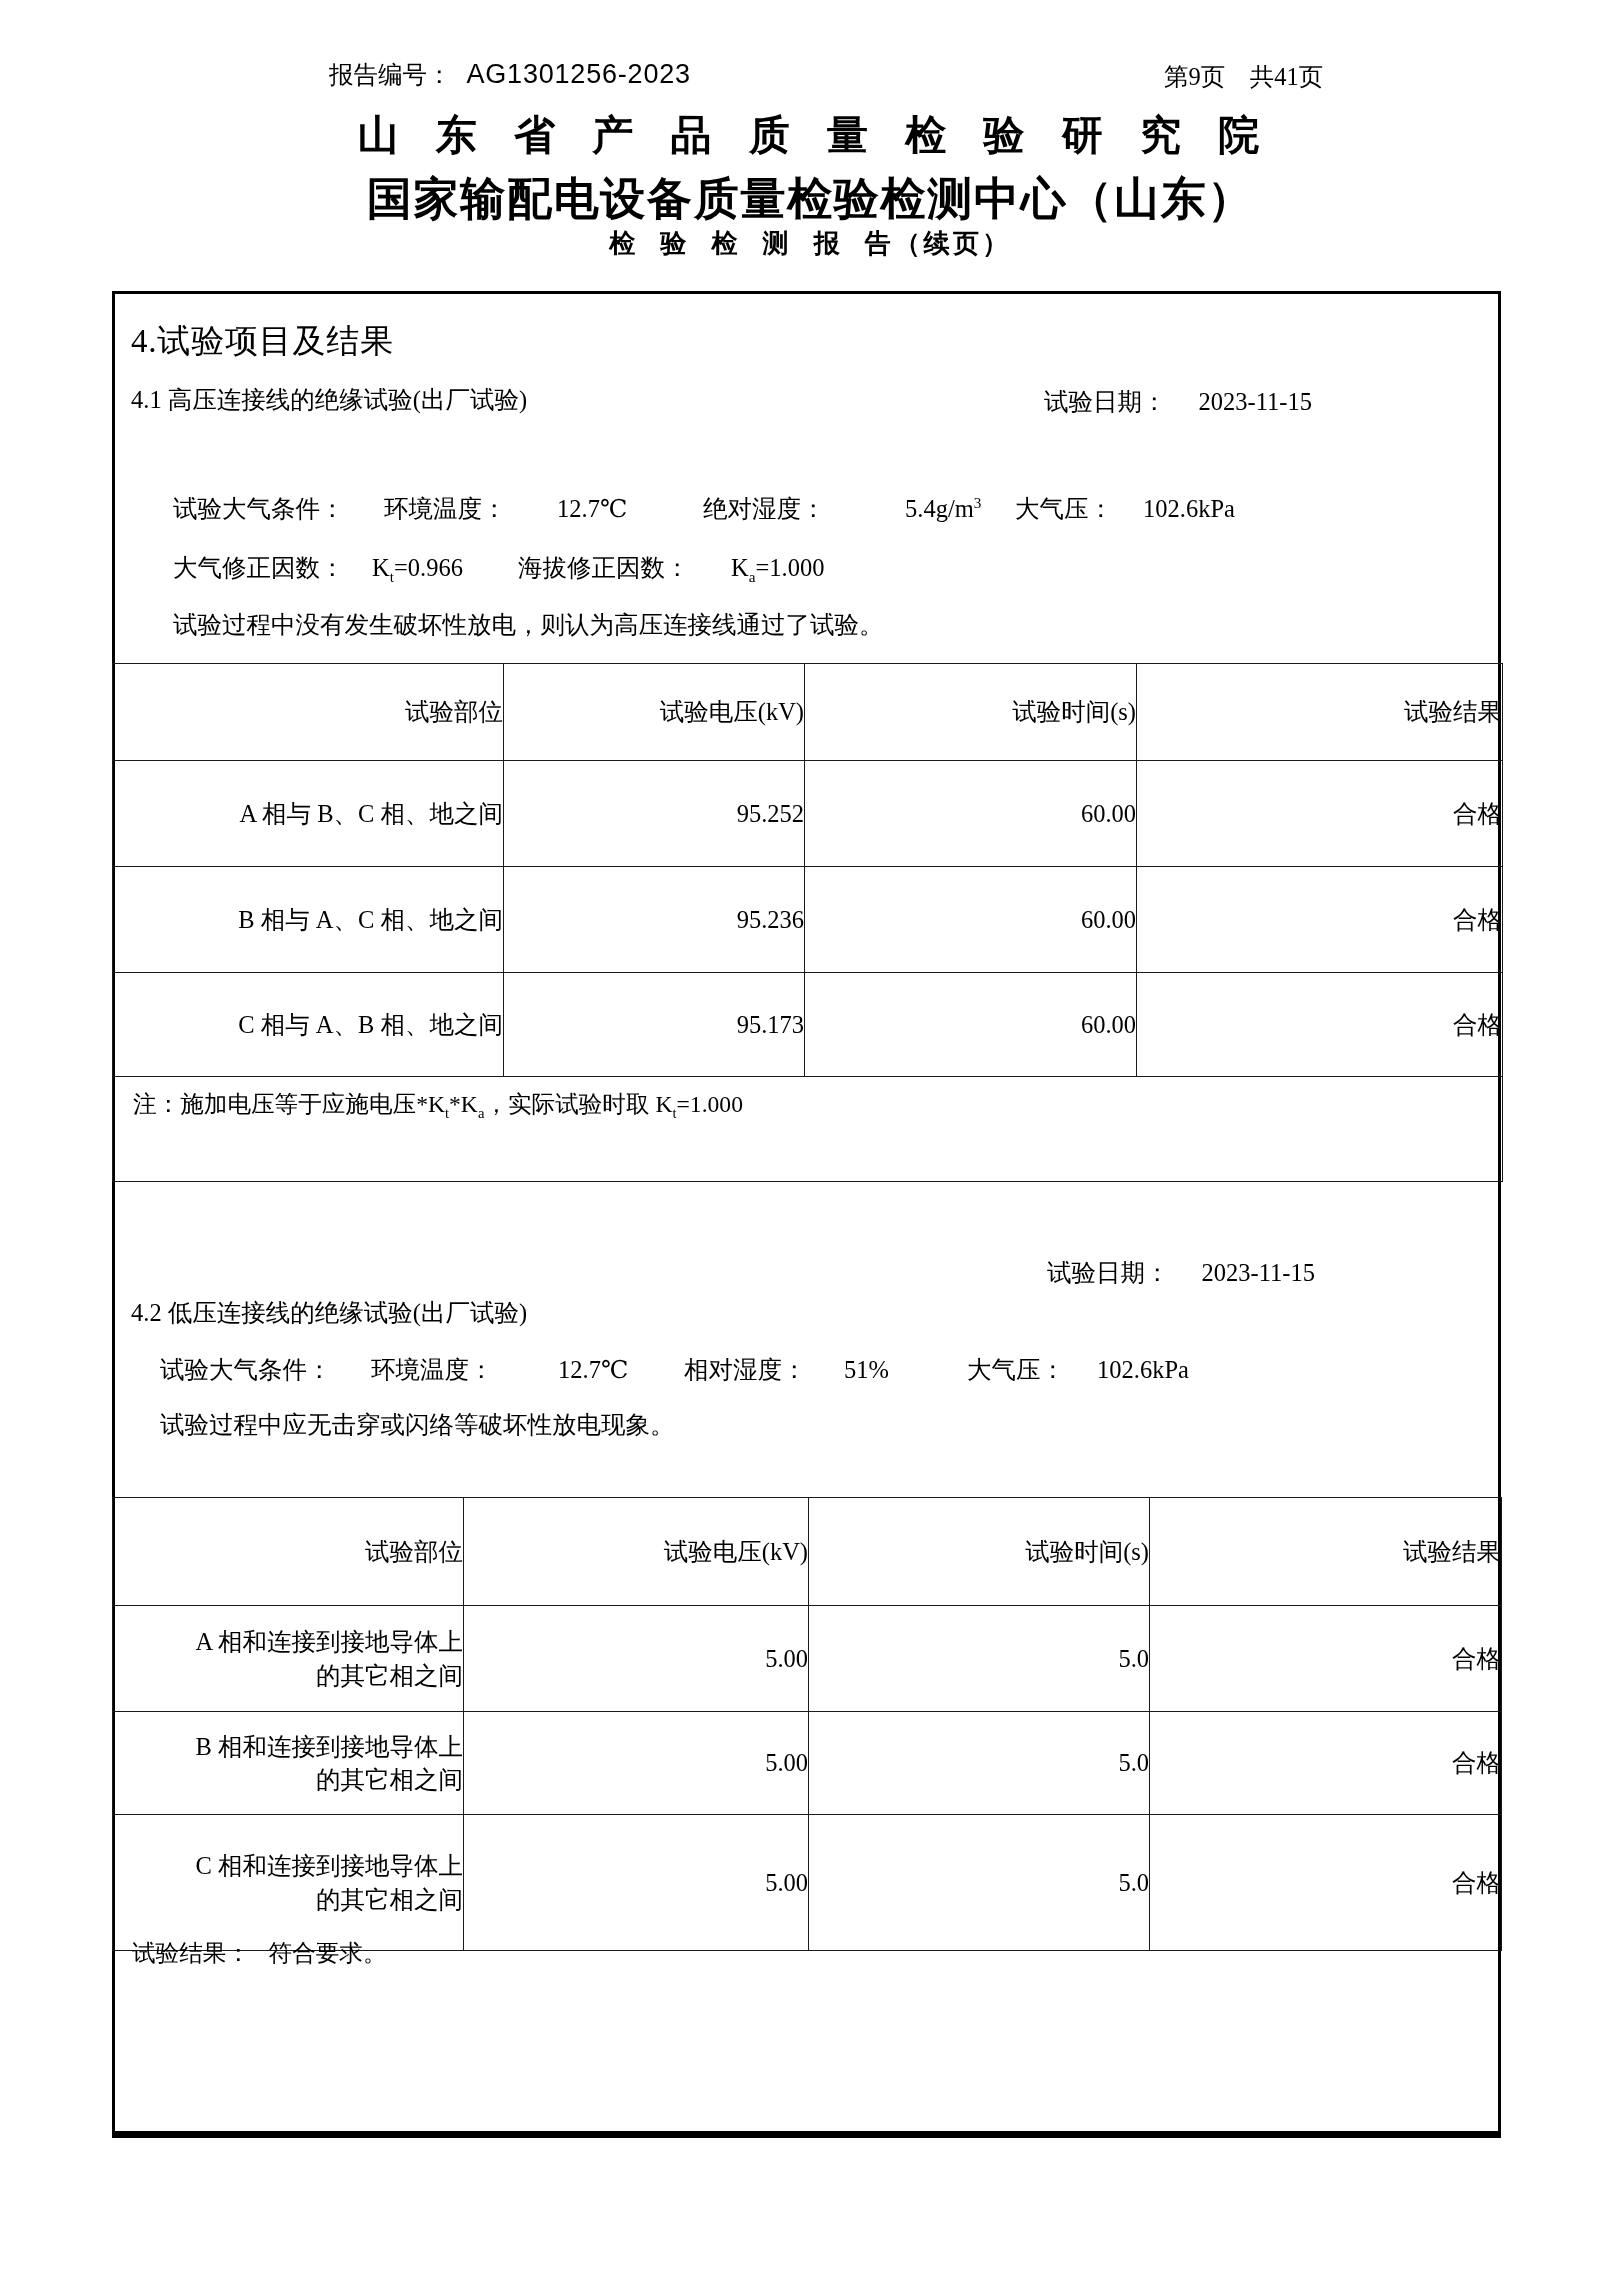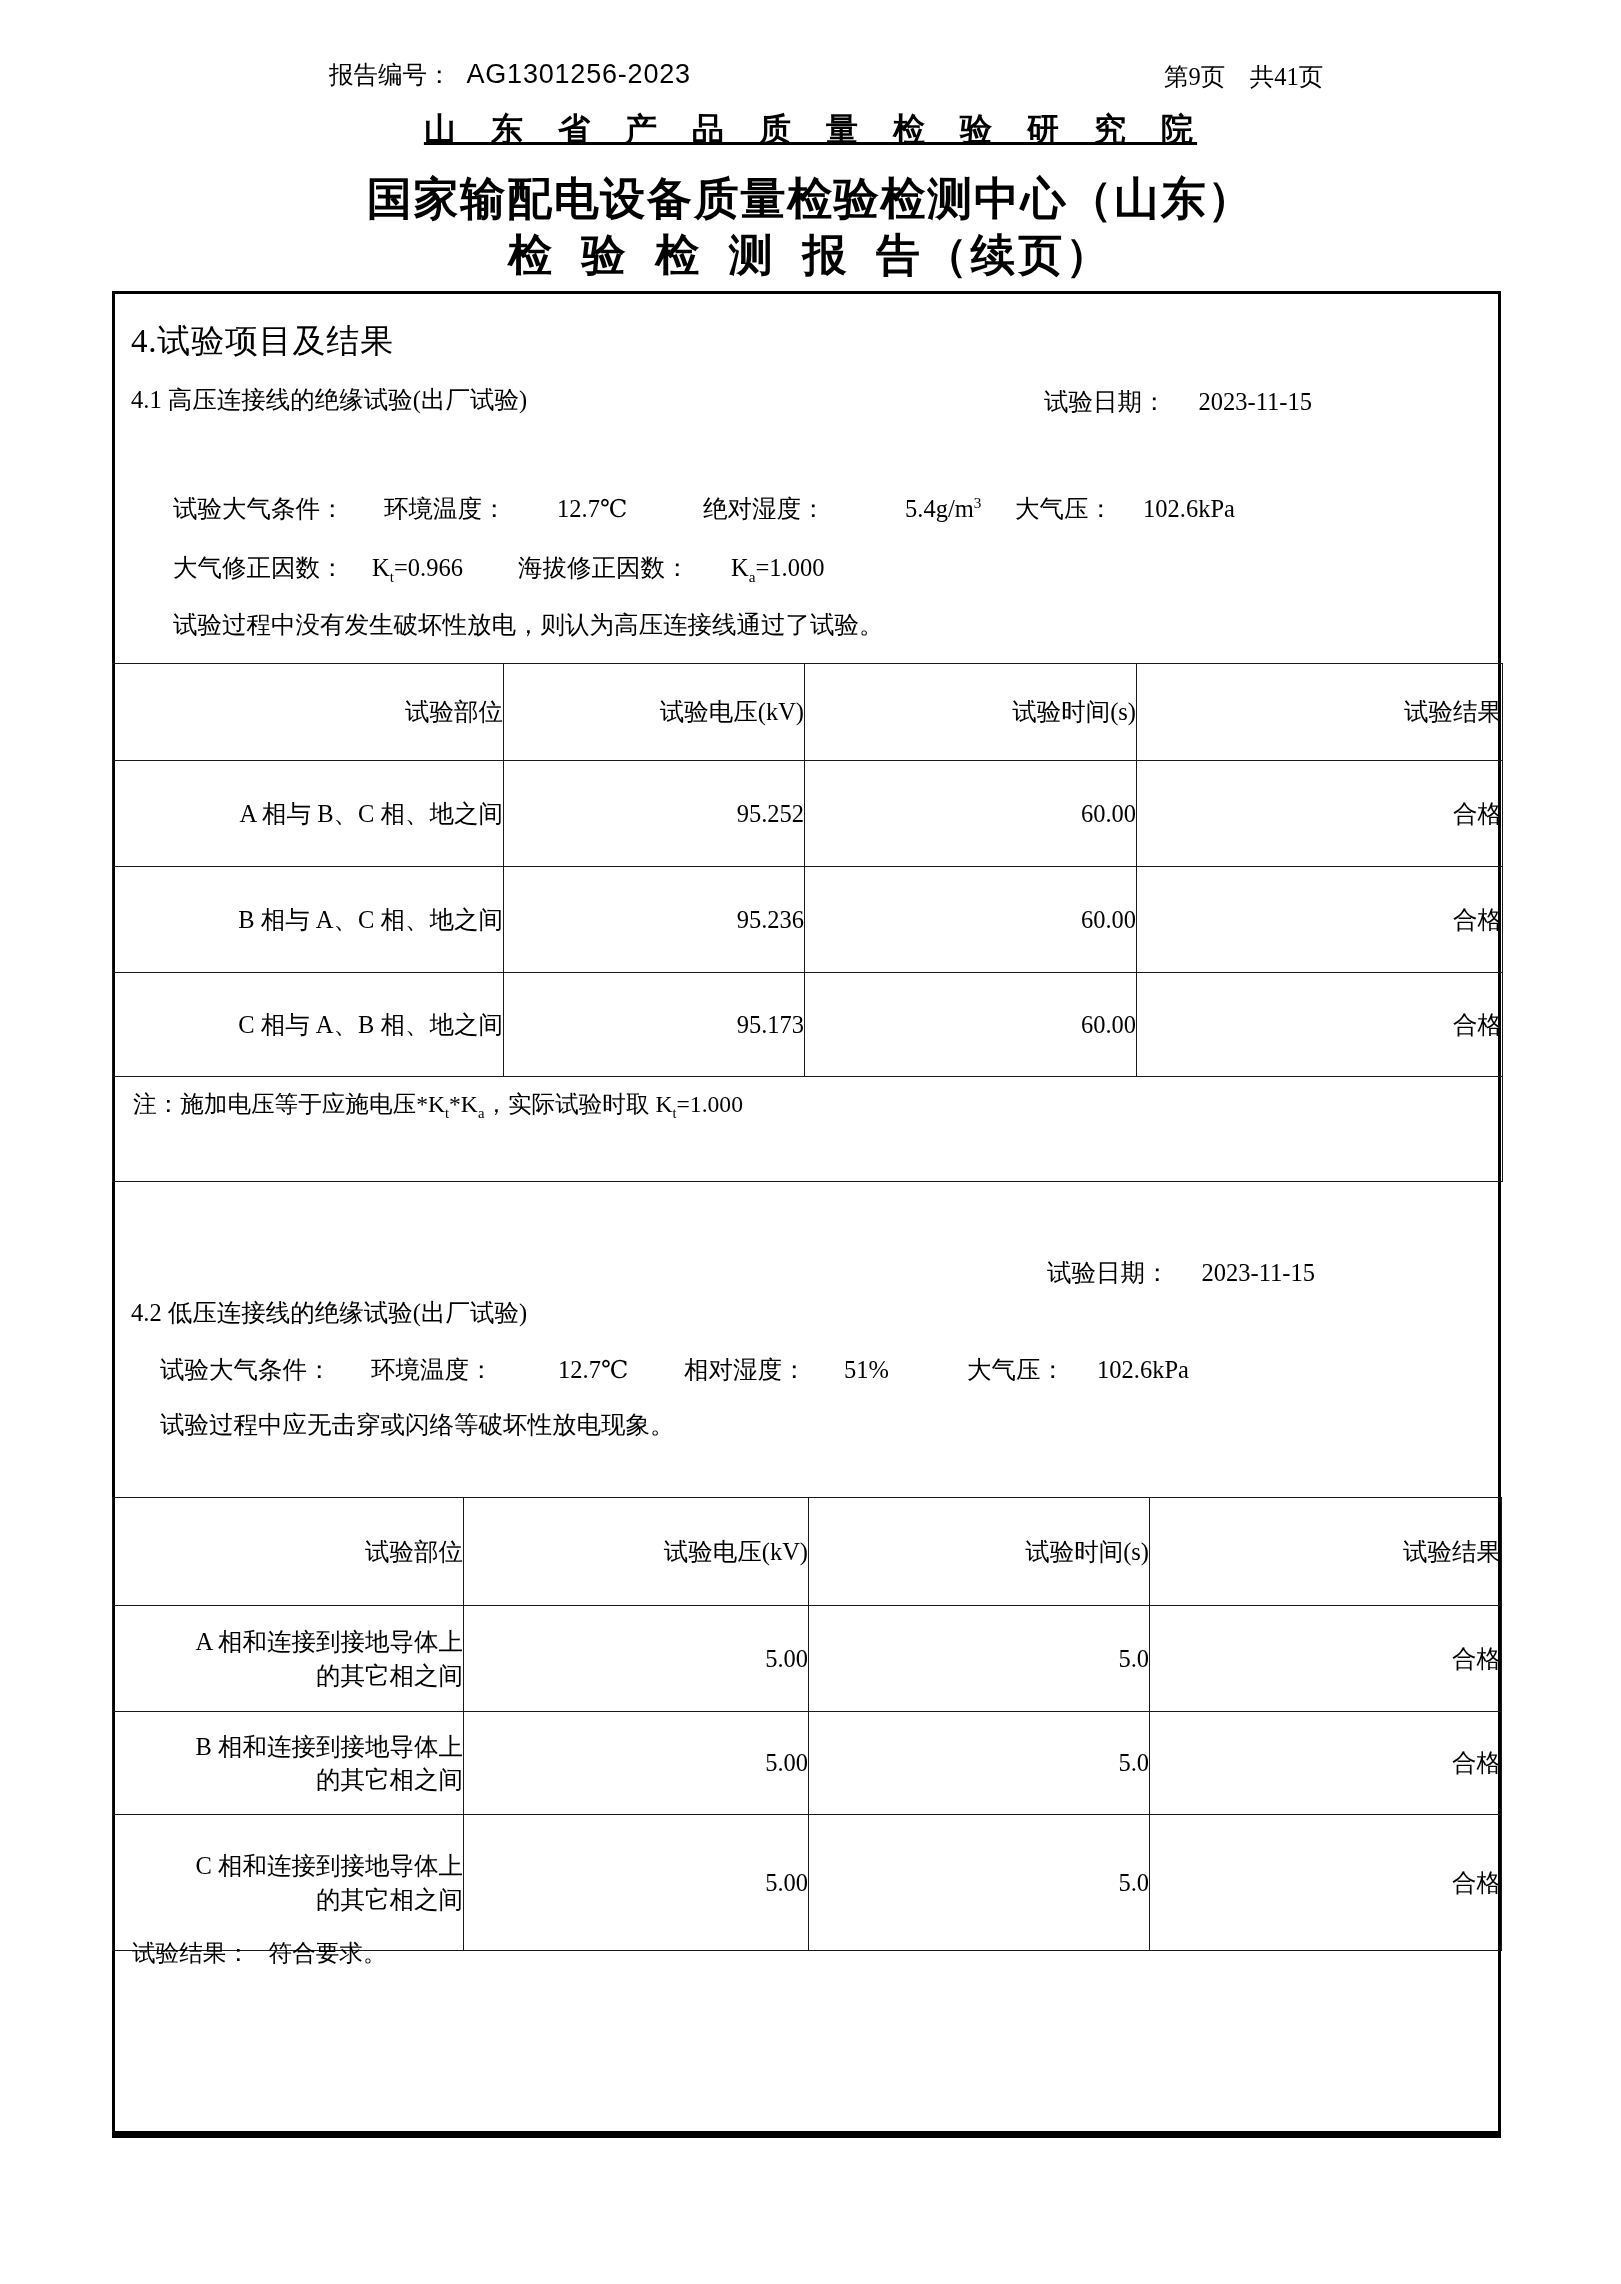--- a/index.html
+++ b/index.html
@@ -5,23 +5,23 @@
   html,body{margin:0;padding:0;background:#ffffff;}
   .page{position:relative;width:1621px;height:2284px;background:#fff;color:#000000;
         font-family:"Liberation Serif","DejaVu Serif",serif;overflow:hidden;}
   .ab{position:absolute;white-space:nowrap;}
   .fs29{font-size:24.5px;line-height:1.2;}
   .fs28{font-size:23.6px;line-height:1.2;}
   .sans{font-family:"Liberation Sans","DejaVu Sans",sans-serif;}
   .reportno{display:flex;gap:15px;align-items:baseline;}
   .reportno .val{font-size:27px;letter-spacing:0.8px;}
   .title{left:0;width:1621px;text-align:center;font-weight:bold;}
-  .title1{top:108px;font-size:32px;letter-spacing:4.2px;word-spacing:18.6px;text-decoration:underline;}
+  .title1{top:108px;font-size:41px;letter-spacing:4.2px;word-spacing:18.6px;}
   .title2{top:169px;font-size:45px;letter-spacing:1.7px;}
-  .title3{top:226px;font-size:44px;letter-spacing:3.4px;word-spacing:11.8px;}
+  .title3{top:226px;font-size:26px;letter-spacing:3.4px;word-spacing:11.8px;}
   .mainbox{position:absolute;left:112px;top:291px;width:1389px;height:1847px;
            box-sizing:border-box;border:3.4px solid #000;border-bottom-width:7.6px;}
   .sechead{font-size:33px;letter-spacing:0.8px;}
   .datepair{display:flex;gap:32px;align-items:flex-start;}
   .rtable{position:absolute;border-collapse:collapse;table-layout:fixed;width:1389px;
           font-size:24.5px;}
   .rtable th,.rtable td{border:1.7px solid #1a1a1a;text-align:right;vertical-align:middle;
           font-weight:normal;padding:0;line-height:1.35;}
   .prewrap{white-space:pre-line;}
   .notecell{text-align:left !important;vertical-align:top !important;

